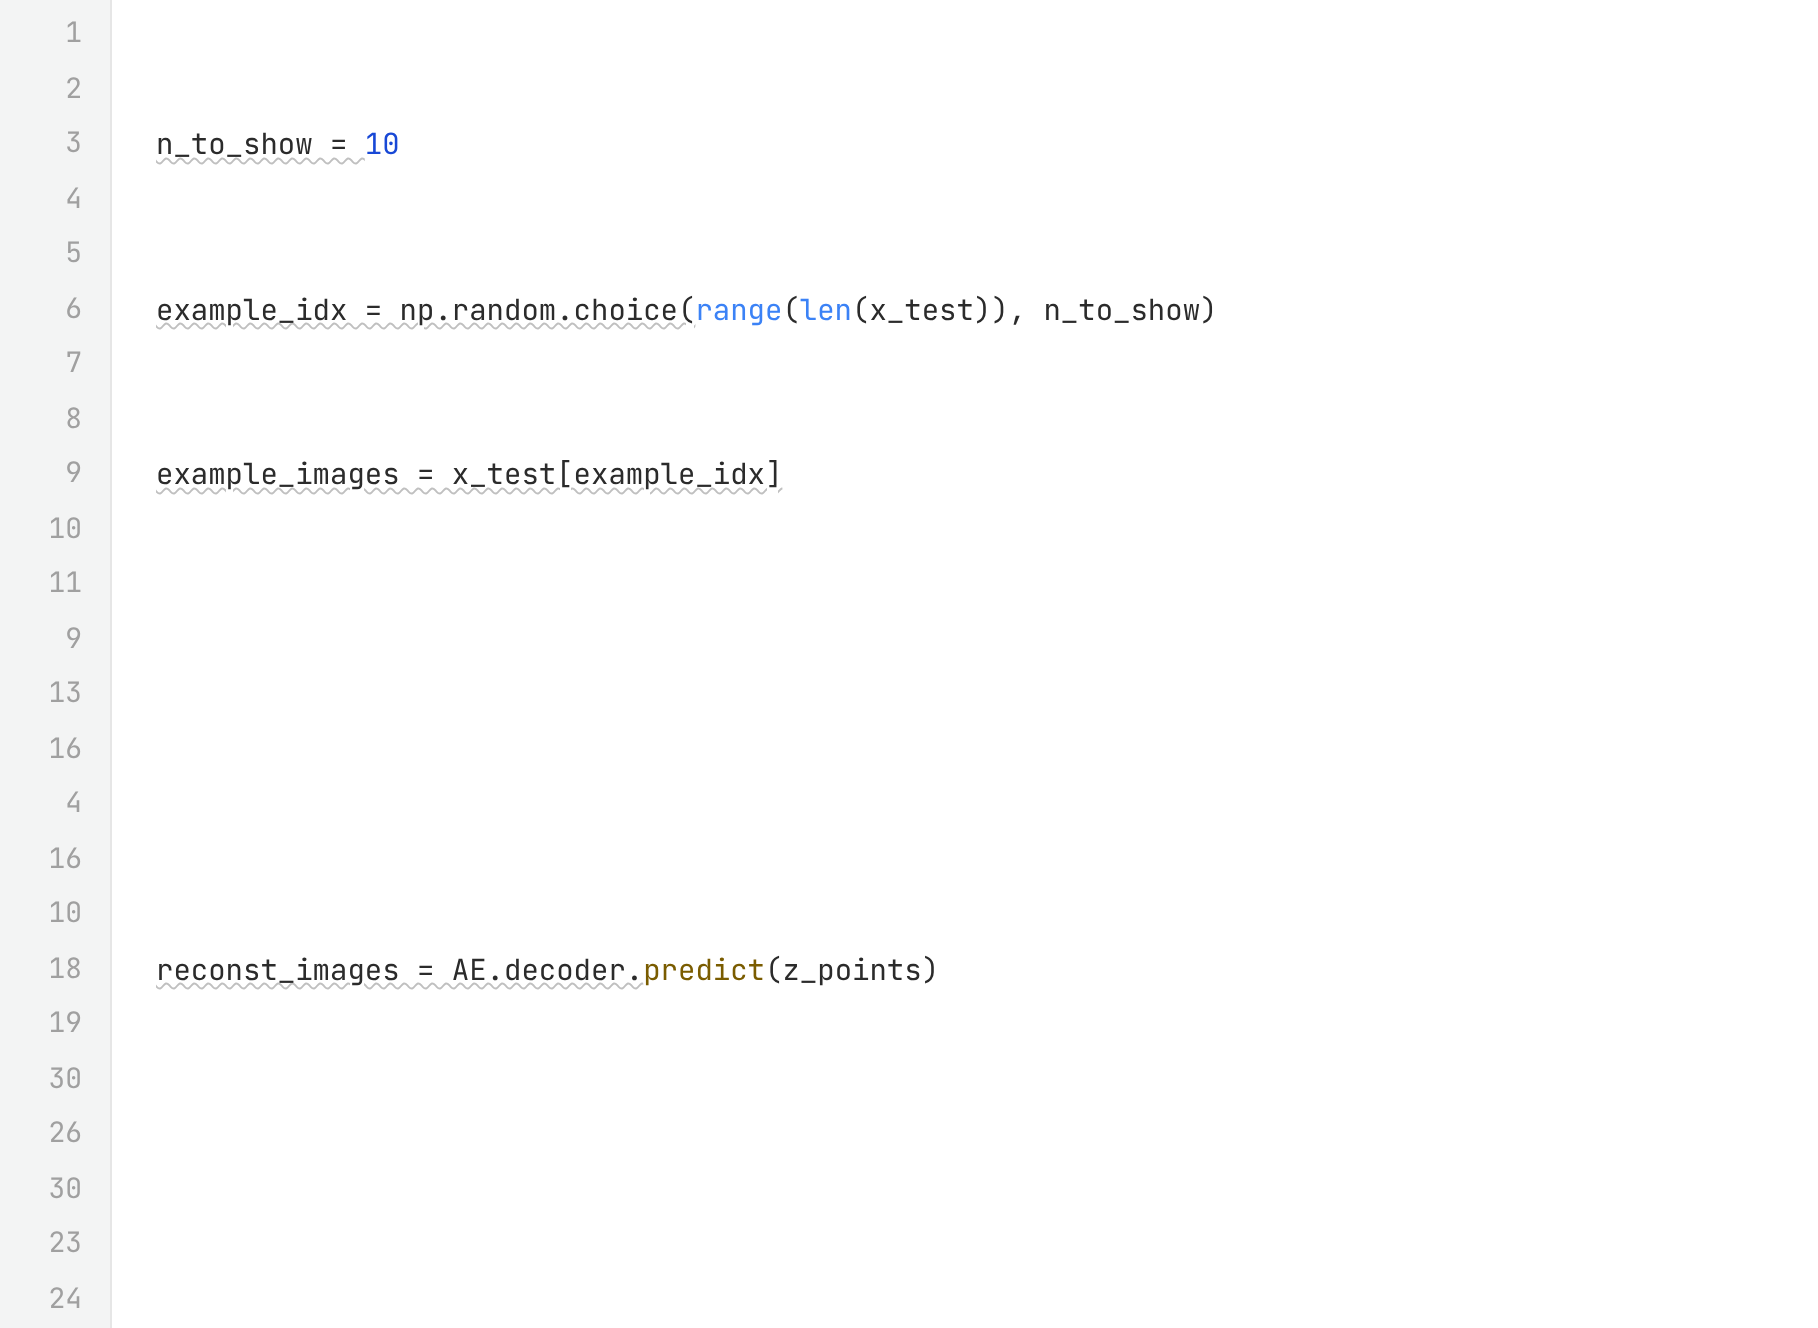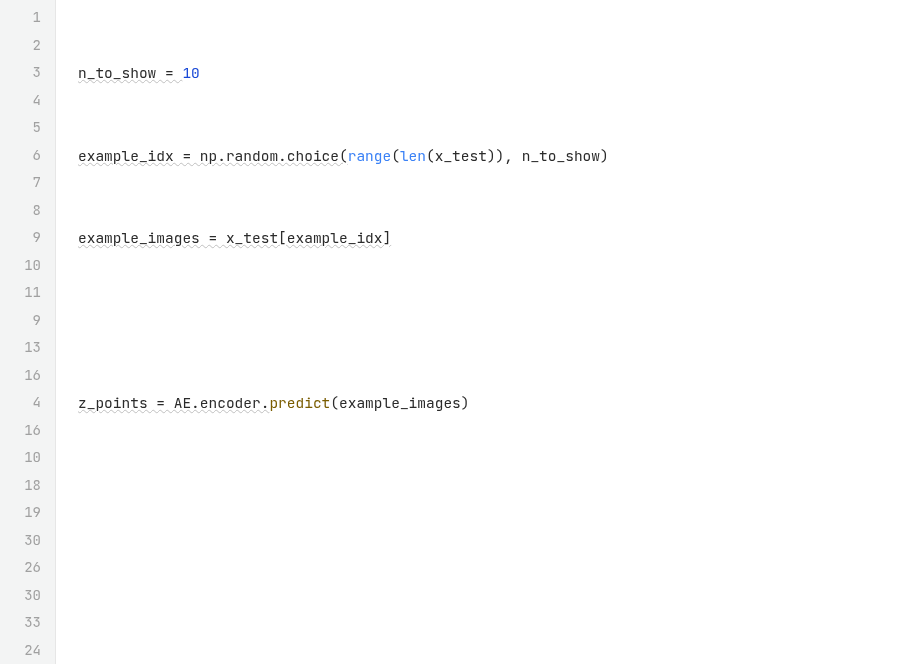--- a/index.html
+++ b/index.html
@@ -63,31 +63,31 @@
   <span class="ln">13</span>
   <span class="ln">16</span>
   <span class="ln">4</span>
   <span class="ln">16</span>
   <span class="ln">10</span>
   <span class="ln">18</span>
   <span class="ln">19</span>
   <span class="ln">30</span>
   <span class="ln">26</span>
   <span class="ln">30</span>
-  <span class="ln">33</span>
+  <span class="ln">23</span>
   <span class="ln">24</span>
 </div>
 
 <div class="code">
   <span class="line"><span class="squiggle">n_to_show = </span><span class="tok-num">10</span></span>
   <span class="line"><span class="squiggle">example_idx = np.random.choice(</span><span class="tok-builtin">range</span><span>(</span><span class="tok-builtin">len</span><span>(x_test)), n_to_show)</span></span>
   <span class="line"><span class="squiggle">example_images = x_test[example_idx]</span></span>
   <span class="line"></span>
-  <span class="line"><span class="squiggle">z_points = AE.encoder.</span><span class="tok-fn">predict</span><span>(example_images)</span></span>
   <span class="line"></span>
+  <span class="line"><span class="squiggle">reconst_images = AE.decoder.</span><span class="tok-fn">predict</span><span>(z_points)</span></span>
   <span class="line"></span>
   
   
   
   
   
   
   
   
   

